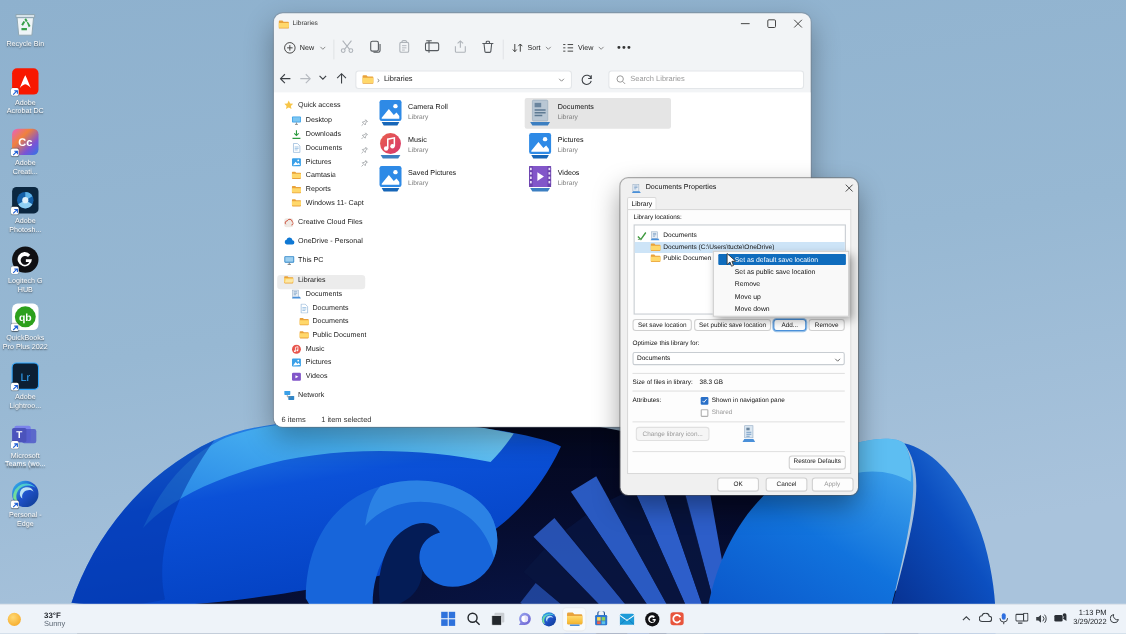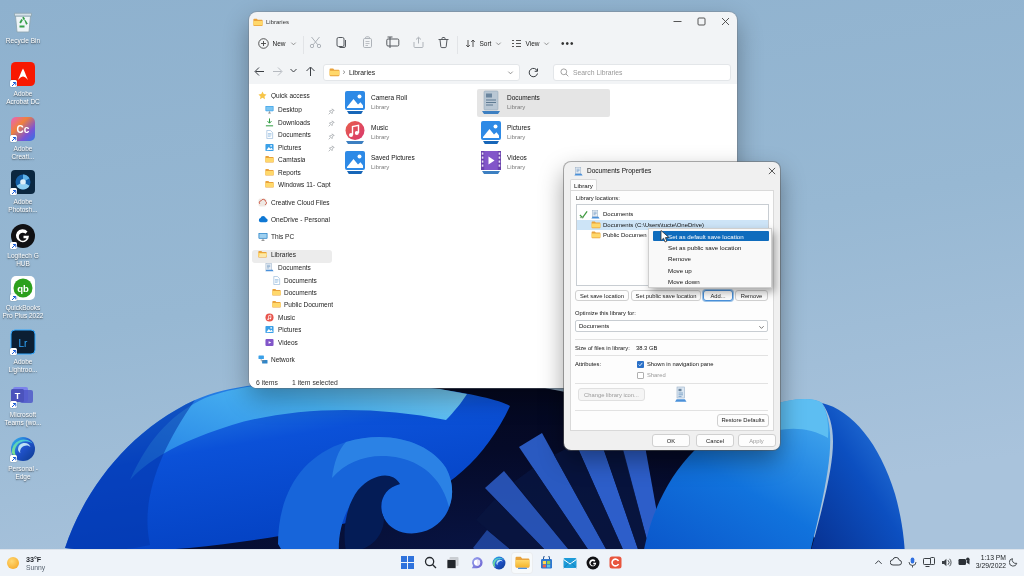--- a/index.html
+++ b/index.html
@@ -250,21 +250,21 @@
 <div id="weather">
   <svg width="14" height="14" viewBox="0 0 14 14">
       <defs>
         <radialGradient id="sun" cx="0.4" cy="0.35" r="0.8">
           <stop offset="0" stop-color="#ffd975"></stop>
           <stop offset="1" stop-color="#f5a623"></stop>
         </radialGradient>
       </defs>
       <circle cx="7" cy="7" r="6" fill="url(#sun)"></circle>
     </svg>
-  <div style="margin-left:6px">
+  <div style="margin-left:20px">
     <div style="font-size:7.2px;font-weight:bold;color:#1f2329;line-height:9px">33°F</div>
     <div style="font-size:6.8px;color:#5a6572;line-height:8px">Sunny</div>
   </div>
 </div>
 <div style="position:absolute;left:511px;top:551.5px;width:22px;height:22px;background:rgba(255,255,255,.55);border:1px solid rgba(0,0,0,.05);border-radius:4px"></div>
 <div class="tbi" style="left:397px">
     <svg width="13" height="13" viewBox="0 0 13 13">
       <rect x="0" y="0" width="6" height="6" fill="#2f72dc"></rect>
       <rect x="7" y="0" width="6" height="6" fill="#2f72dc"></rect>
       <rect x="0" y="7" width="6" height="6" fill="#2f72dc"></rect>

